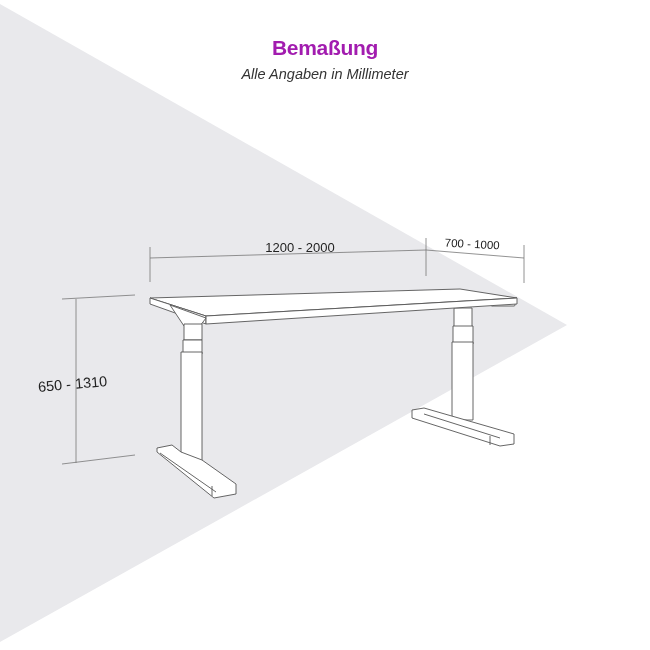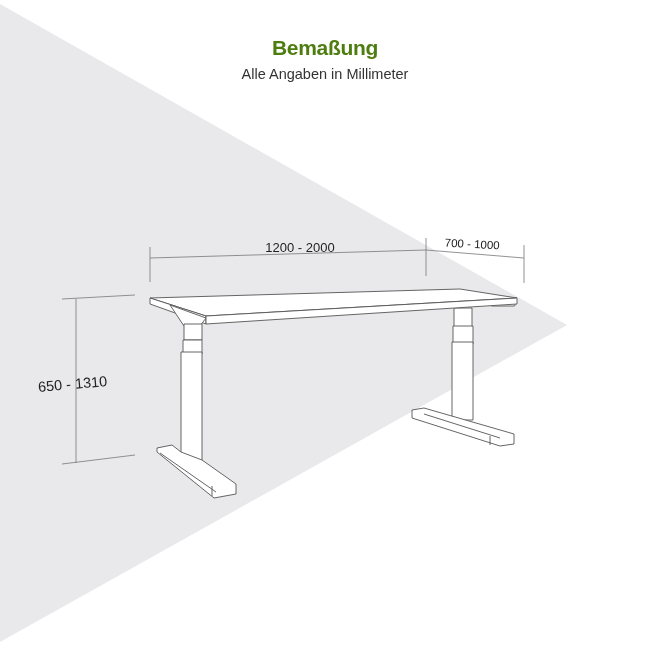--- a/index.html
+++ b/index.html
@@ -1,18 +1,18 @@
 <!DOCTYPE html>
 <html><head>
 <meta charset="utf-8">
 <style>
   html, body { margin:0; padding:0; background:#ffffff; }
   body { width:650px; height:650px; position:relative; overflow:hidden; font-family:"Liberation Sans", sans-serif; }
-  .title { position:absolute; left:0; width:650px; top:36px; text-align:center; font-weight:bold; font-size:21px; color:#4d7c0f; letter-spacing:-0.3px; }
-  .subtitle { position:absolute; left:0; width:650px; top:66px; text-align:center; font-size:14.5px; color:#333; }
+  .title { position:absolute; left:0; width:650px; top:36px; text-align:center; font-weight:bold; font-size:21px; color:#a21caf; letter-spacing:-0.3px; }
+  .subtitle { position:absolute; left:0; width:650px; top:66px; text-align:center; font-size:14.5px; color:#333;font-style:italic; }
   svg.drawing { position:absolute; left:0; top:0; }
   .dimtext { font-family:"Liberation Sans", sans-serif; fill:#222; }
 </style>
 </head>
 <body>
 
 <div class="title">Bemaßung</div>
 <div class="subtitle">Alle Angaben in Millimeter</div>
 
 <svg class="drawing" width="650" height="650" viewBox="0 0 650 650">

